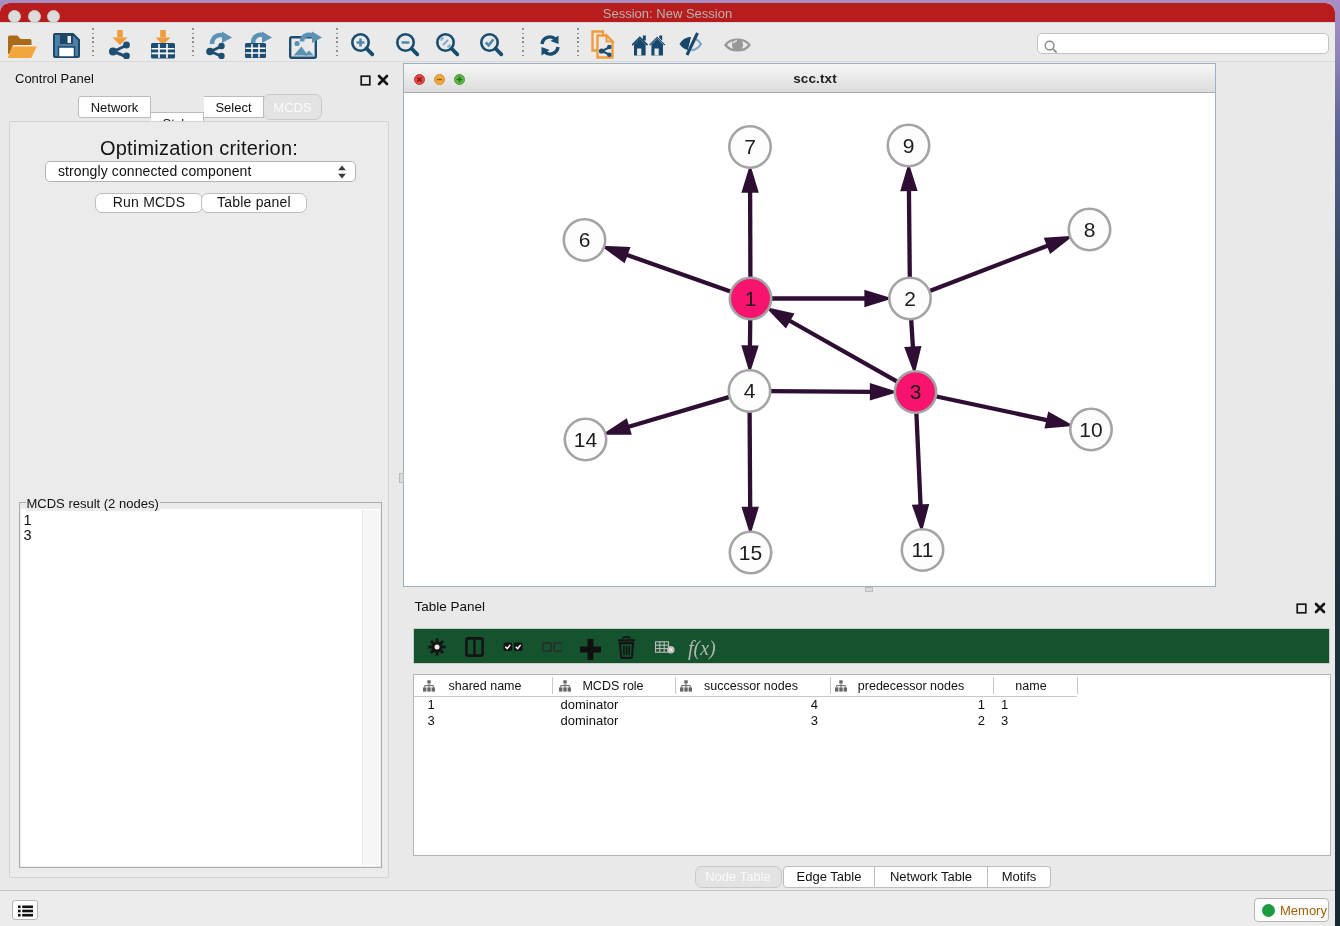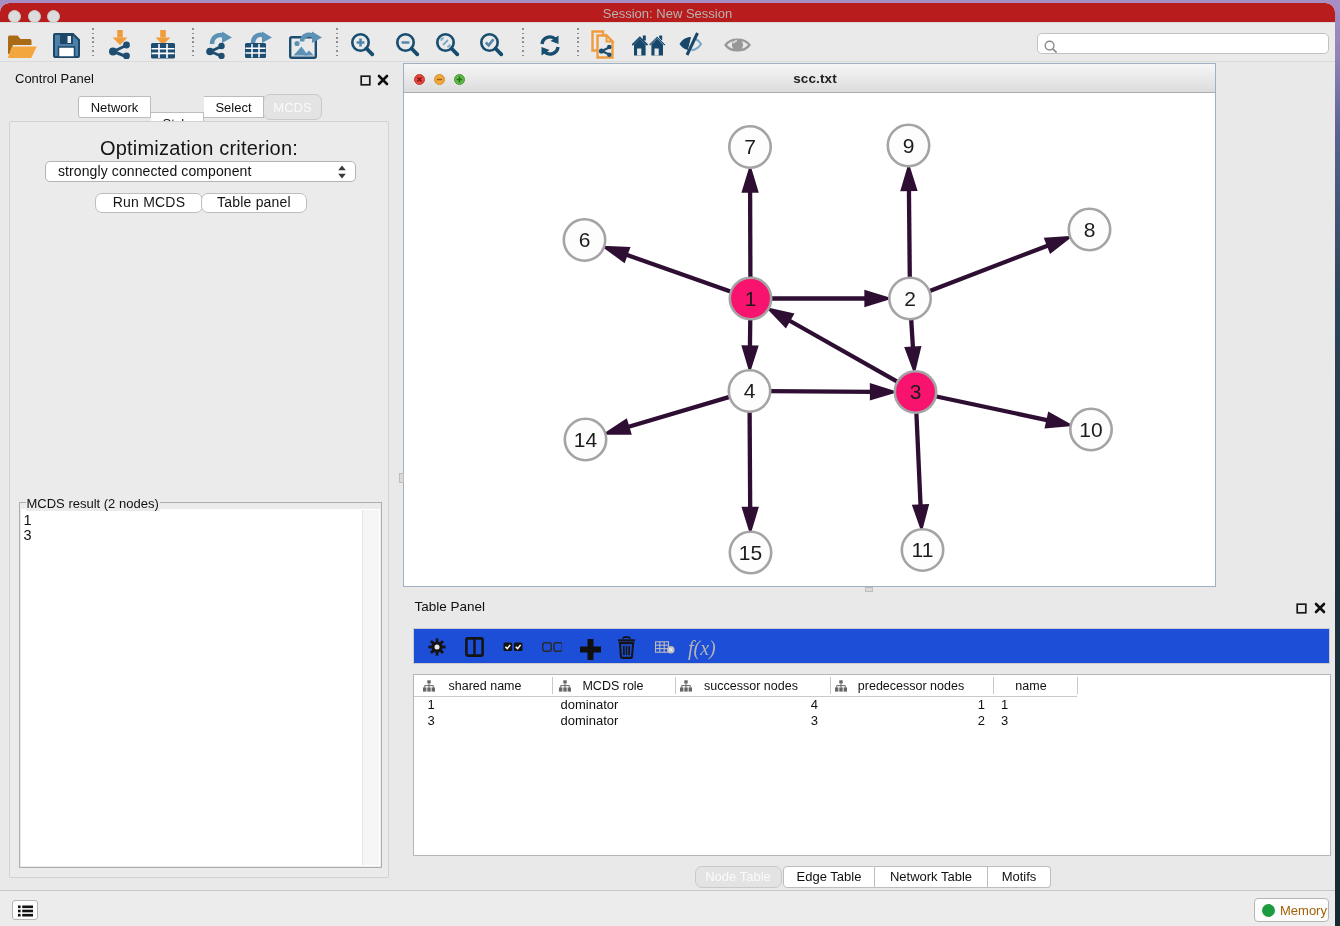--- a/index.html
+++ b/index.html
@@ -30,21 +30,21 @@
 #fieldset { position:absolute; left:8.5px; top:380px; width:363px; height:366px; border:1px solid #adadad; }
 #legend { position:absolute; left:6px; top:-7.5px; background:#ebebeb; padding:0 1px; font-size:13px; color:#111; z-index:2; }
 #resultbox { position:absolute; left:1px; top:6px; right:1px; bottom:1px; background:#fff; font-size:14.5px; color:#111; line-height:15px; padding:3.5px 0 0 3px; }
 #scrolltrack { position:absolute; right:1px; top:1px; bottom:1px; width:17px; background:#f6f6f6; border-left:1px solid #e6e6e6; }
 
 #netwin { position:absolute; left:403px; top:59.5px; width:813px; height:524px; background:#fff; border:1px solid #9fb0c3; }
 #netheader { position:absolute; left:0; top:0; width:100%; height:29px; background:linear-gradient(180deg,#f6f6f6,#dcdcdc); border-bottom:1px solid #acacac; }
 .mtl { position:absolute; top:10px; width:11px; height:11px; border-radius:50%; }
 #nettitle { position:absolute; top:7px; left:5.5px; width:100%; text-align:center; font-size:13.5px; color:#222; font-weight:bold; letter-spacing:0.1px; }
 
-#tp-toolbar { position:absolute; left:413px; top:625px; width:917px; height:36px; background:#1d4ed8; border:1px solid #cccccc; }
+#tp-toolbar { position:absolute; left:413px; top:625px; width:917px; height:36px; background:#14532d; border:1px solid #cccccc; }
 #tp-table { position:absolute; left:413px; top:671px; width:918px; height:182px; background:#fff; border:1px solid #b5b5b5; }
 .th-sep { position:absolute; top:2px; height:17px; width:1px; background:#c9c9c9; }
 .thead-label { position:absolute; top:3.5px; font-size:12.5px; color:#111; }
 .cell { position:absolute; font-size:13px; color:#111; }
 .btab { position:absolute; top:862.5px; height:22px; background:#fff; border:1px solid #bdbdbd; font-size:13px; color:#111; text-align:center; line-height:20px; }
 
 #statusbar { position:absolute; left:0; top:886.5px; width:100%; height:36.5px; background:#ececec; border-top:1px solid #c6c6c6; }
 #memorybtn { position:absolute; left:1254px; top:7.5px; width:75px; height:24px; background:#fdfdfd; border:1px solid #b5b5b5; border-radius:4px; }
 #listbtn { position:absolute; left:12px; top:9px; width:26px; height:20px; background:#fdfdfd; border:1px solid #b5b5b5; border-radius:3px; }
 svg { display:block; }

